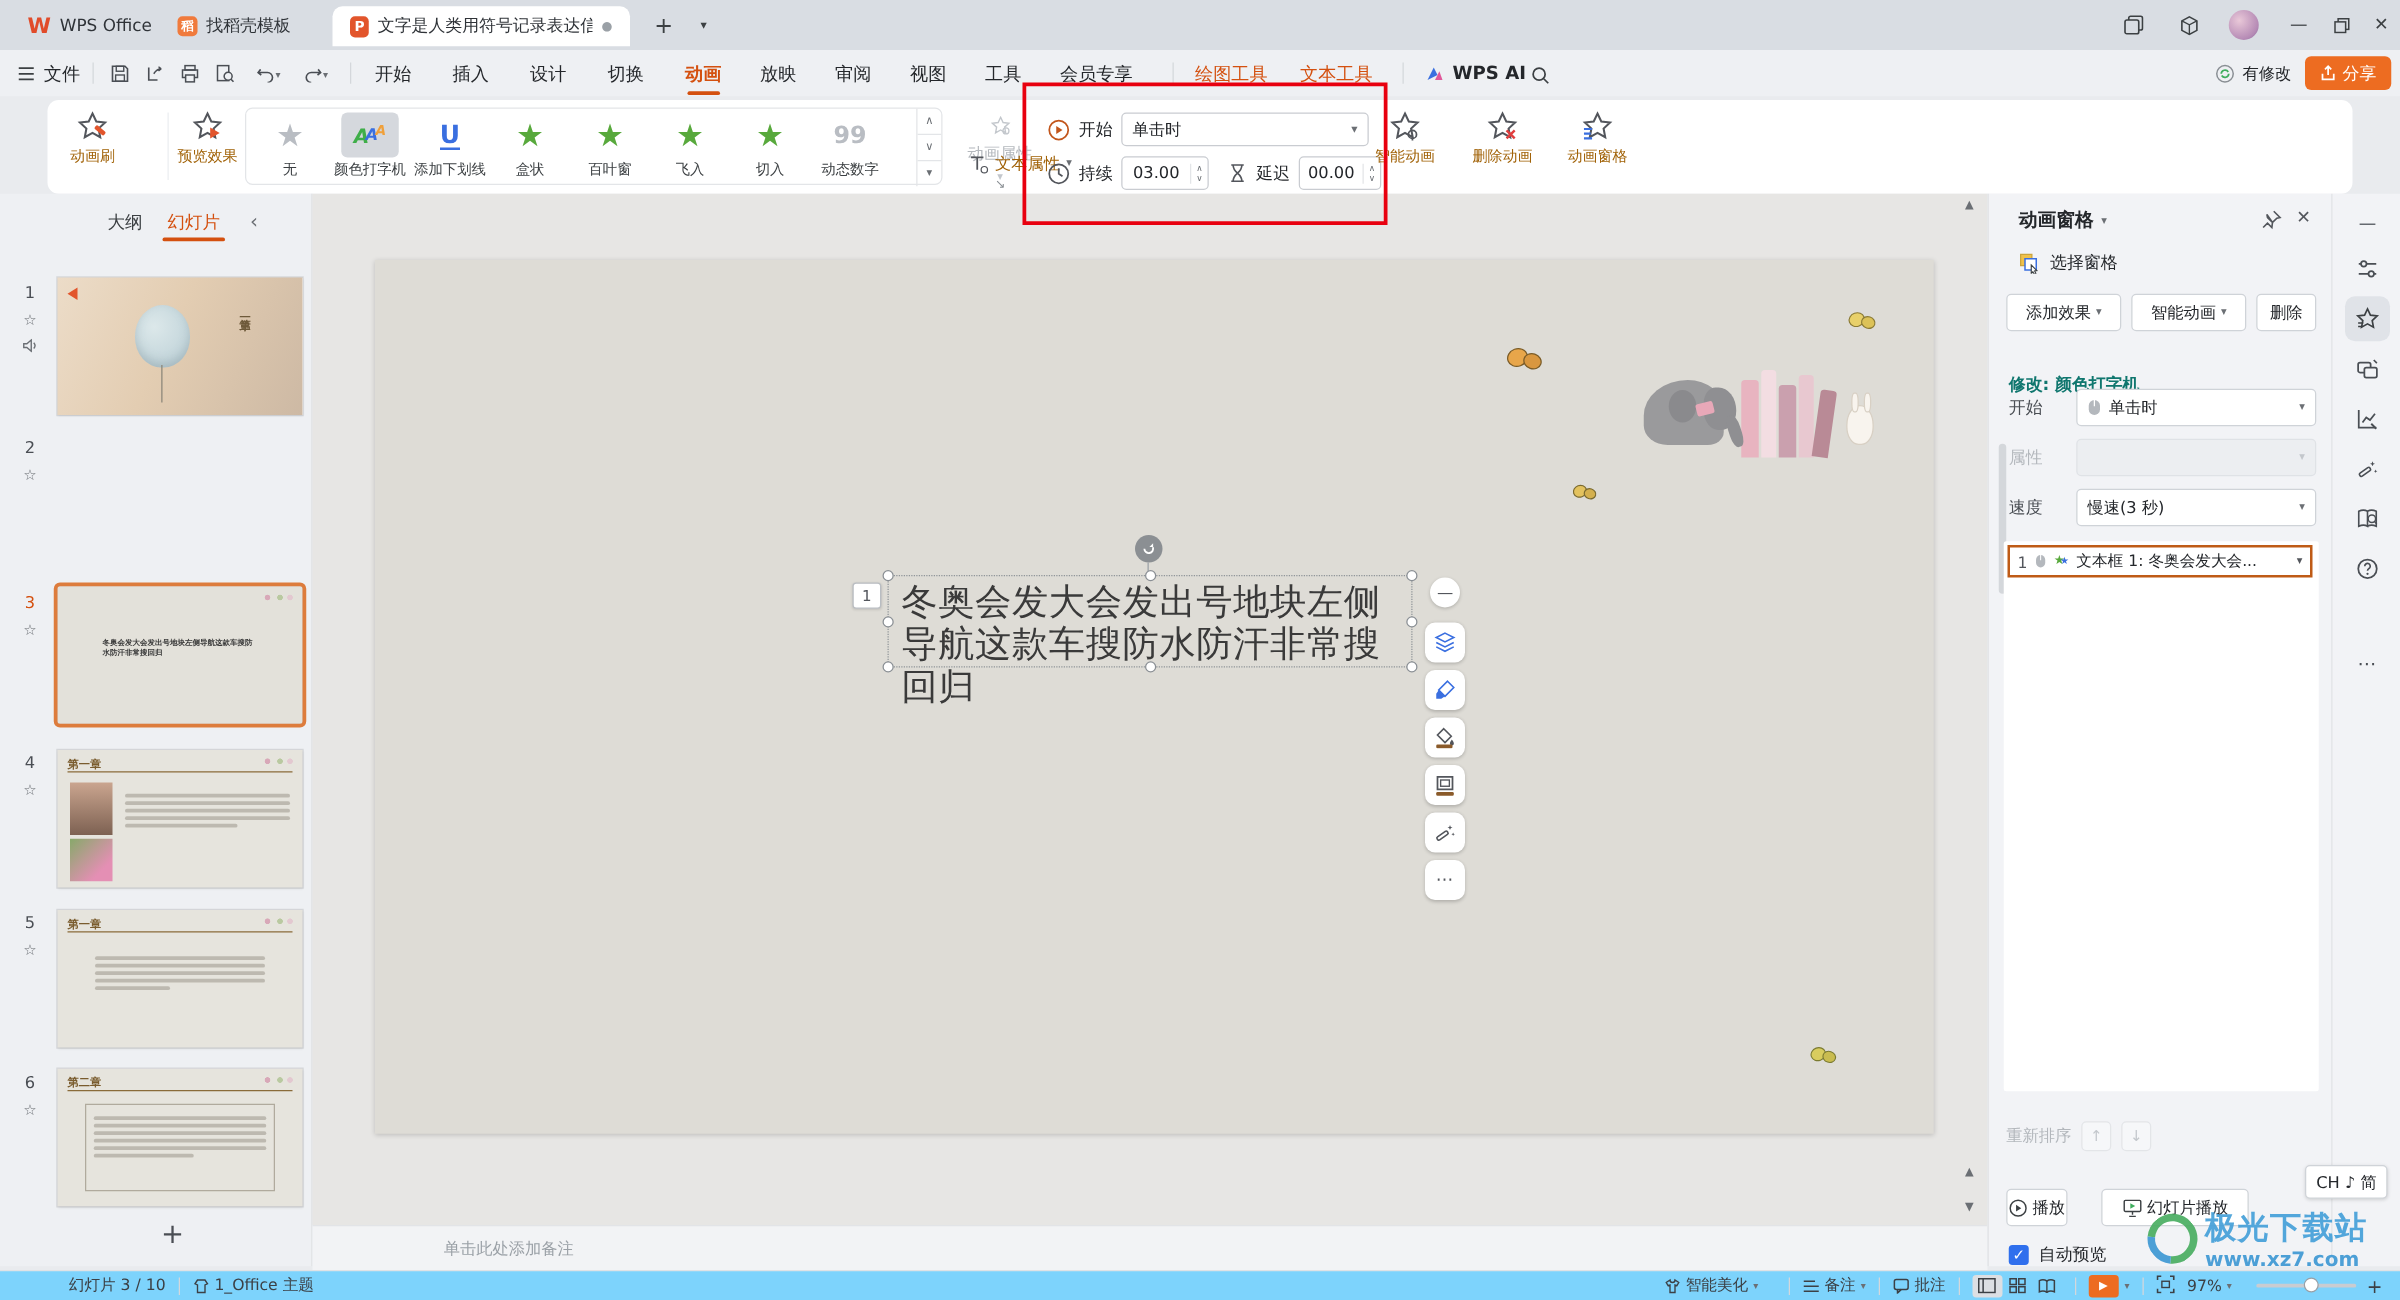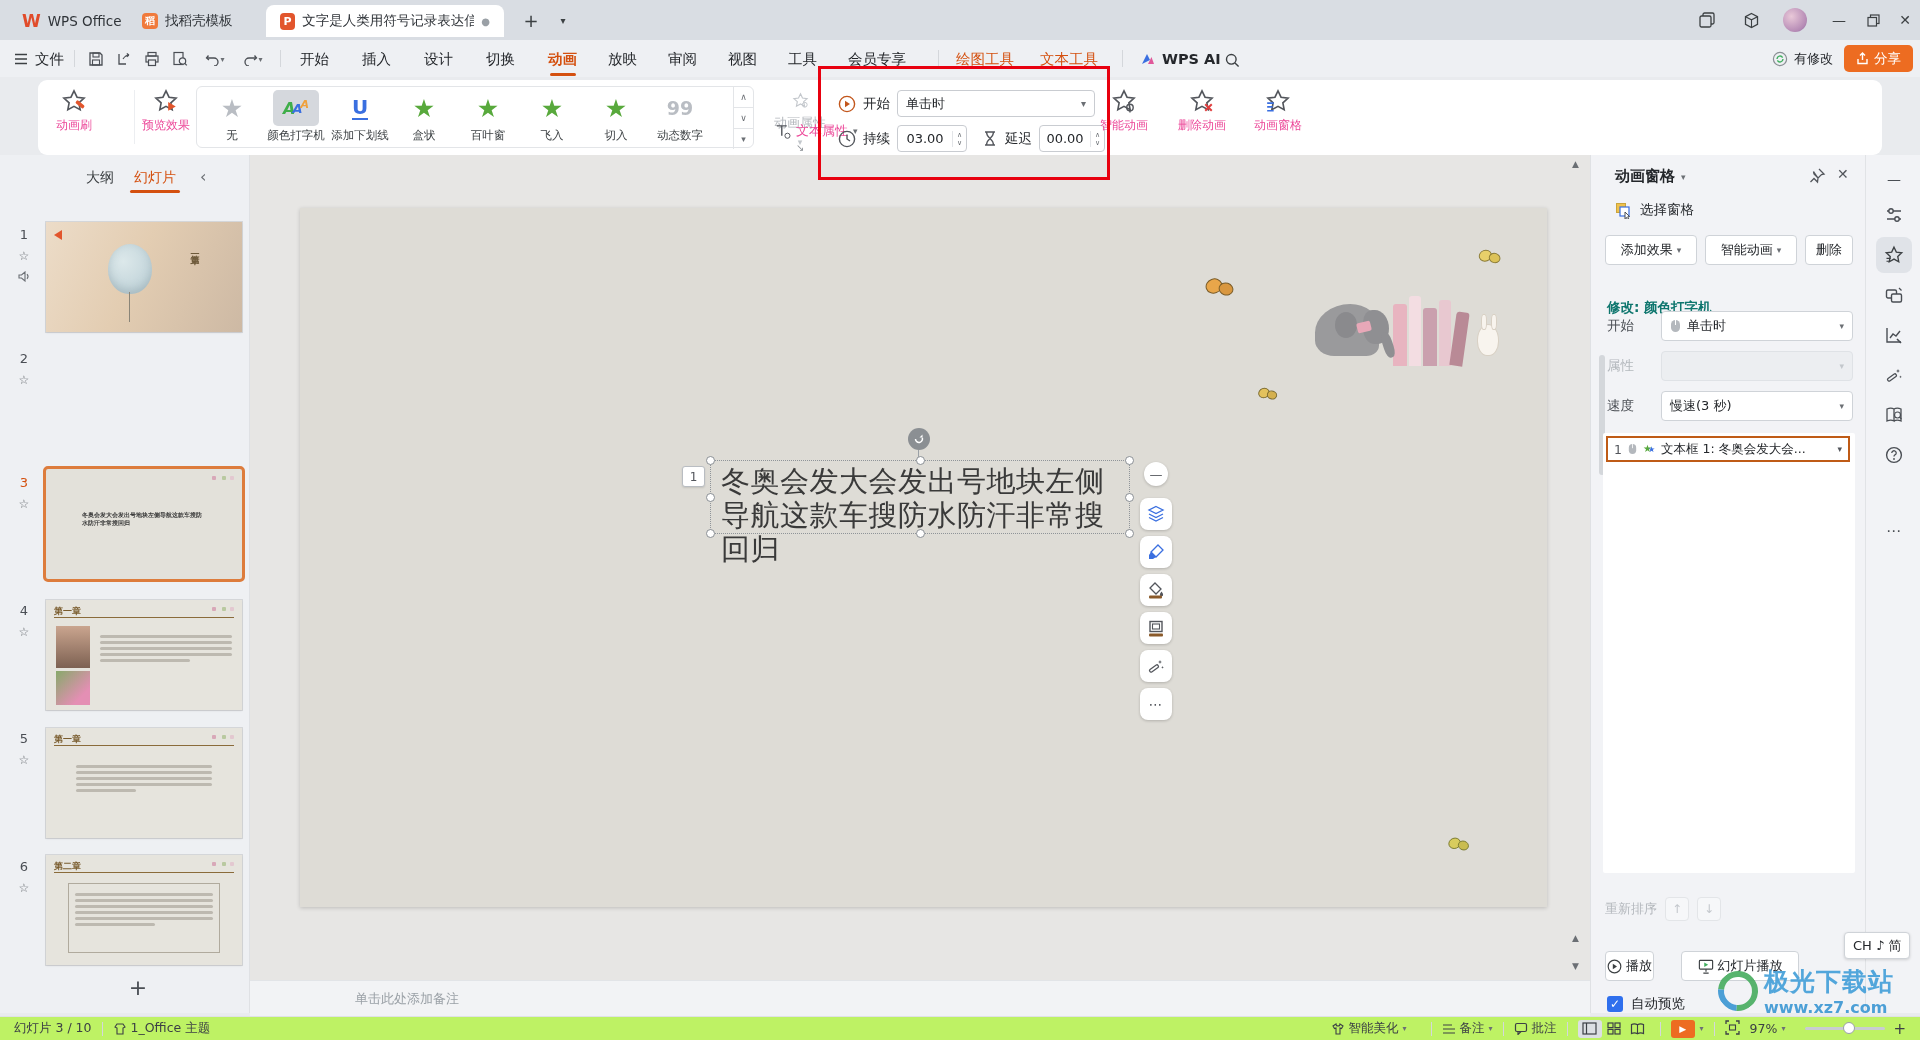--- a/index.html
+++ b/index.html
@@ -25,21 +25,21 @@
   .mtab.active { color:#d4500f; font-weight:bold; }
   .mtab.active::after { content:""; position:absolute; left:50%; transform:translateX(-50%); bottom:-5px; width:26px; height:3px; background:#d4500f; border-radius:2px; }
   .mtab.ctx { color:#d4500f; }
   .vdiv { width:1px; background:#d4d7db; }
   .qicon { top:9px; width:20px; height:20px; color:#4a4e54; display:flex; align-items:center; justify-content:center; }
   .share-btn { display:flex; align-items:center; gap:5px; background:#ed6c21; color:#fff; border-radius:5px; height:27px; padding:0 12px; font-size:13.5px; }
 
   
   #ribbon { left:38px; top:80px; width:1844px; height:75px; background:#fff; border-radius:9px; }
   .rbtn { display:flex; flex-direction:column; align-items:center; gap:3px; }
-  .rlabel { font-size:12px; color:#ec4899; white-space:nowrap; }
+  .rlabel { font-size:12px; color:#a16207; white-space:nowrap; }
   .rlabel.dis { color:#b4b8bd; }
   .gallery { left:158px; top:6px; width:558px; height:62px; border:1px solid #e3e5e8; border-radius:6px; background:#fff; }
   .gitem { top:3px; width:62px; display:flex; flex-direction:column; align-items:center; gap:2px; }
   .gicon { width:46px; height:36px; display:flex; align-items:center; justify-content:center; border-radius:5px; }
   .gicon.sel { background:#d5d8dd; }
   .glabel { font-size:11.5px; color:#3c4043; white-space:nowrap; }
   .star-green { color:#58a93c; font-size:25px; line-height:25px; }
   .star-gray { color:#b9bdc3; font-size:25px; line-height:25px; }
   .gal-ctrl { position:absolute; right:0; top:0; width:20px; height:62px; border-left:1px solid #e3e5e8; display:flex; flex-direction:column; }
   .gal-ctrl div { flex:1; display:flex; align-items:center; justify-content:center; font-size:9px; color:#6b6f74; border-bottom:1px solid #e3e5e8; }
@@ -91,21 +91,21 @@
   .anim-item { border:2px solid #bf5b16; background:#fff; display:flex; align-items:center; gap:6px; padding:0 6px; font-size:12.5px; color:#24272b; }
   .gray-btn { background:#f6f7f9; border:1px solid #e3e5e8; border-radius:4px; color:#c3c7cc; display:flex; align-items:center; justify-content:center; font-size:12px; }
   .chk { width:16px; height:16px; background:#2f6fed; border-radius:3px; color:#fff; font-size:12px; display:flex; align-items:center; justify-content:center; }
 
   
   #rstrip { left:1865px; top:155px; width:55px; height:858px; background:#f2f3f6; border-left:1px solid #e1e3e6; }
   .sico { left:10px; width:36px; height:36px; display:flex; align-items:center; justify-content:center; color:#4a4e54; border-radius:8px; }
   .sico.sel { background:#e0e3e8; }
 
   
-  #statusbar { left:0; top:1016px; width:1920px; height:24px; background:#bef264; border-top:1px solid #e0e2e5; display:flex; align-items:center; font-size:12.5px; color:#3c4045; }
+  #statusbar { left:0; top:1016px; width:1920px; height:24px; background:#7dd3fc; border-top:1px solid #e0e2e5; display:flex; align-items:center; font-size:12.5px; color:#3c4045;padding-left:41px; }
   .sb { display:flex; align-items:center; gap:4px; }
   .sbdiv { width:1px; height:14px; background:#d4d7db; margin:0 10px; }
   .viewico { width:24px; height:18px; display:flex; align-items:center; justify-content:center; border-radius:3px; }
   .viewico.sel { background:#dcdfe3; }
   .playbtn { width:24px; height:18px; background:#ed6c21; border-radius:3px; color:#fff; font-size:9px; display:flex; align-items:center; justify-content:center; }
 
   #ime { left:1844px; top:932px; height:27px; background:#fff; border:1px solid #cfd3d8; border-radius:4px; box-shadow:0 1px 3px rgba(0,0,0,.15); display:flex; align-items:center; padding:0 8px; font-size:13px; color:#24272b; z-index:60; }
   #watermark { left:1718px; top:965px; z-index:55; opacity:.92; }
   .wm-site { font-size:25px; font-weight:bold; color:#45a0d9; letter-spacing:1px; }
   .wm-url { font-size:16px; font-weight:bold; color:#3f98d4; }

